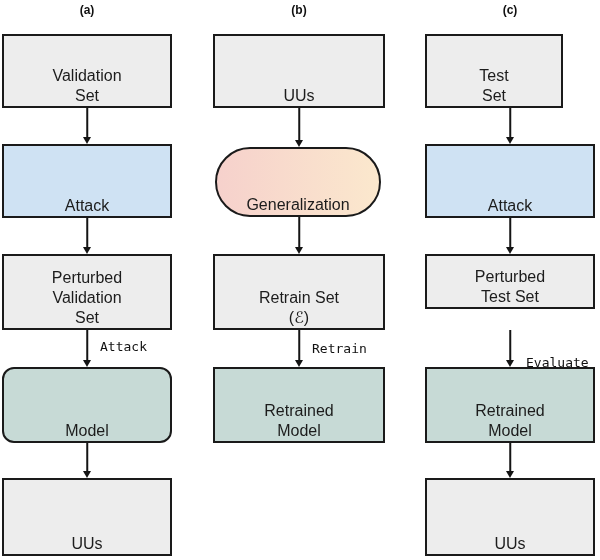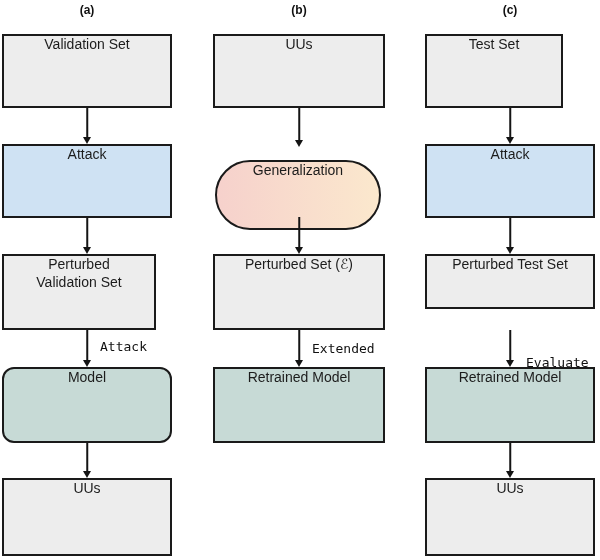--- a/index.html
+++ b/index.html
@@ -22,35 +22,34 @@
     font-size: 12px;
     font-weight: bold;
     color: #111111;
     line-height: 16px;
   }
   .node {
     position: absolute;
     box-sizing: border-box;
     border: 2px solid var(--border, #1a1a1a);
     display: flex;
-    align-items: flex-start;
+    align-items: flex-end;
     justify-content: center;
     text-align: center;
-    font-size: 14px;
+    font-size: 16px;
     color: #1c1c1c;
     line-height: 1.25;
-    padding: 0 13px;
+    padding: 0 40px;
   }
   .n-gray  { background: var(--box-fill, #ededed); }
   .n-blue  { background: var(--attack-fill, #cfe2f3); }
   .n-teal  { background: var(--model-fill, #c7dad6); }
   .n-grad  {
     background: linear-gradient(to right, var(--grad-start, #f6d1cc), var(--grad-end, #fbe8cd));
     border-radius: 35px;
-    margin-top: 13px;
   }
   .arrow {
     position: absolute;
     width: 12px;
   }
   .arrow .shaft {
     position: absolute;
     left: 50%;
     transform: translateX(-50%);
     top: 0;
@@ -95,21 +94,21 @@
   </div>
 
   <div class="node n-blue" style="left:2px; top:144px; width:170px; height:74px;">
     <span>Attack</span>
   </div>
   <div class="arrow" style="left:81px; top:218px; height:36px;">
     <div class="shaft"></div>
     <div class="head"></div>
   </div>
 
-  <div class="node n-gray" style="left:2px; top:254px; width:154px; height:76px;">
+  <div class="node n-gray" style="left:2px; top:254px; width:170px; height:76px;">
     <span>Perturbed Validation Set</span>
   </div>
   <div class="arrow" style="left:81px; top:330px; height:37px;">
     <div class="shaft"></div>
     <div class="head"></div>
   </div>
   <span class="edge-label" style="left:100px; top:339px;">Attack</span>
 
   <div class="node n-teal" style="left:2px; top:367px; width:170px; height:76px;border-radius:12px;">
     <span>Model</span>
@@ -133,27 +132,27 @@
 
   <div class="node n-grad" style="left:215px; top:147px; width:166px; height:70px;">
     <span>Generalization</span>
   </div>
   <div class="arrow" style="left:293px; top:217px; height:37px;">
     <div class="shaft"></div>
     <div class="head"></div>
   </div>
 
   <div class="node n-gray" style="left:213px; top:254px; width:172px; height:76px;">
-    <span>Perturbed Set (ℰ)</span>
+    <span>Retrain Set (ℰ)</span>
   </div>
   <div class="arrow" style="left:293px; top:330px; height:37px;">
     <div class="shaft"></div>
     <div class="head"></div>
   </div>
-  <span class="edge-label" style="left:312px; top:341px;">Extended</span>
+  <span class="edge-label" style="left:312px; top:341px;">Retrain</span>
 
   <div class="node n-teal" style="left:213px; top:367px; width:172px; height:76px;">
     <span>Retrained Model</span>
   </div>
 
   <div class="node n-gray" style="left:425px; top:34px; width:138px; height:74px;">
     <span>Test Set</span>
   </div>
   <div class="arrow" style="left:504px; top:108px; height:36px;">
     <div class="shaft"></div>

